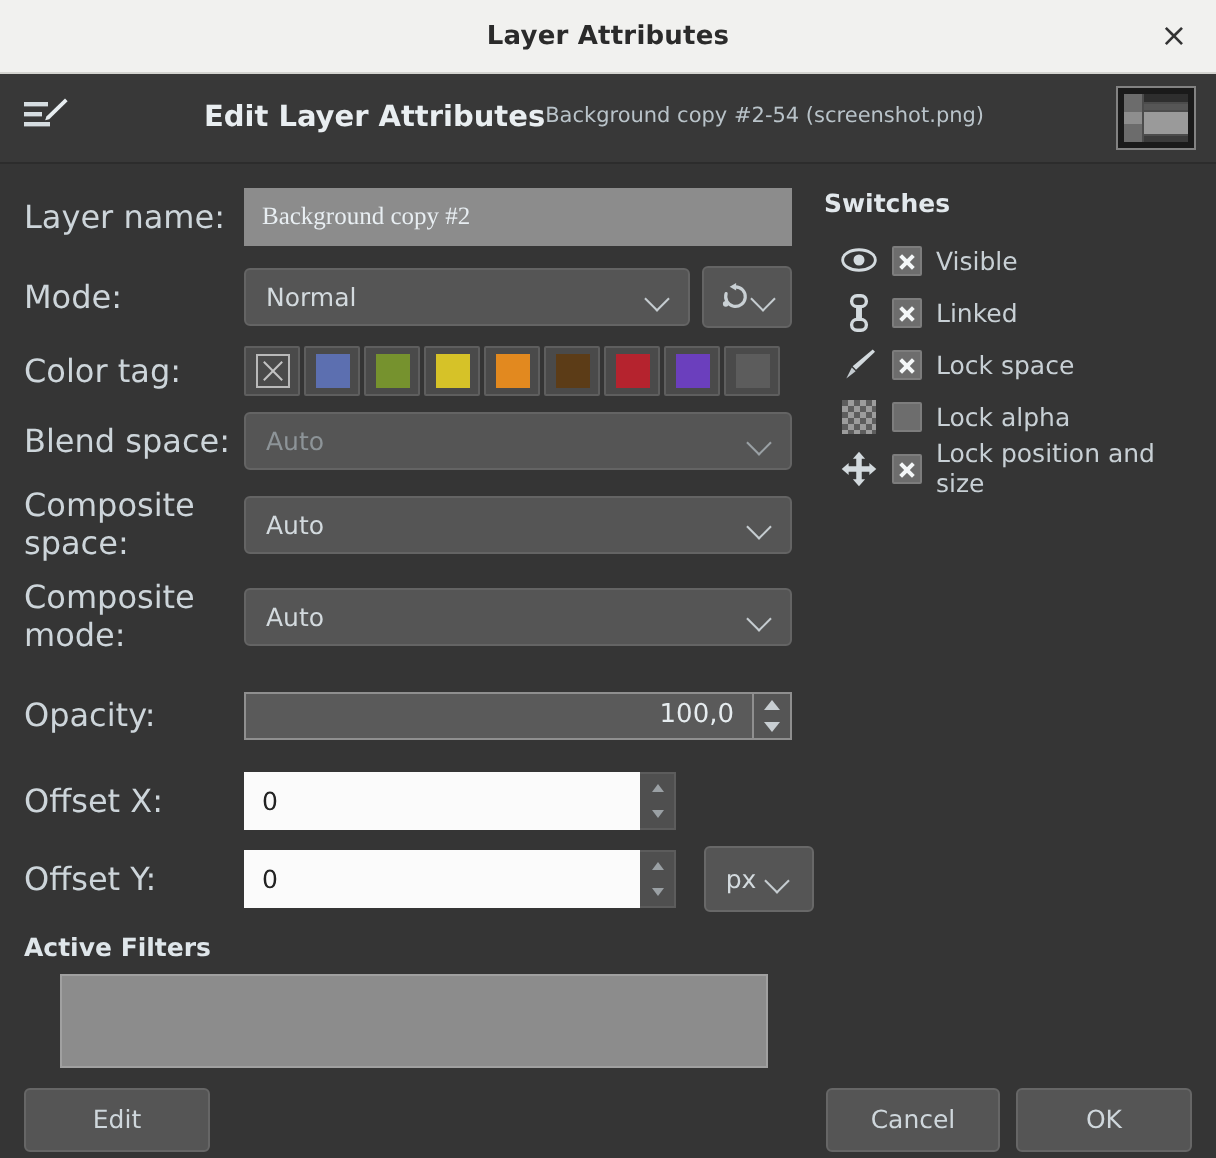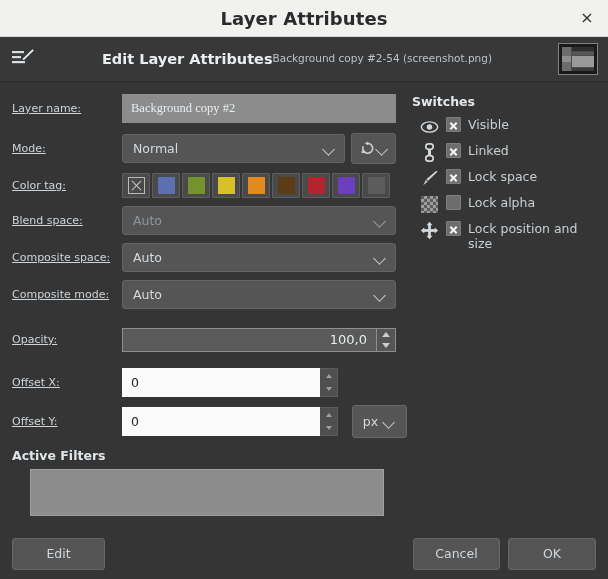--- a/index.html
+++ b/index.html
@@ -30,21 +30,21 @@
     height: 36px;
     min-height: 36px;
     background: #f1f1ef;
     border-bottom: 1px solid #d4d4d0;
     display: flex;
     align-items: center;
     justify-content: center;
     position: relative;
   }
   .titlebar-title {
-    font-size: 18px;
+    font-size: 13px;
     font-weight: bold;
     color: #2b2b2b;
     letter-spacing: 0.1px;
   }
   .titlebar-close {
     position: absolute;
     right: 8px;
     top: 50%;
     transform: translateY(-50%);
     width: 26px;
@@ -139,25 +139,24 @@
 
   .row {
     display: flex;
     align-items: center;
     margin-bottom: 8px;
     min-height: 26px;
   }
   .row-label {
     width: 110px;
     flex: 0 0 110px;
-    font-size: 11px;
+    font-size: 16px;
     color: #cdd5da;
     padding-right: 3px;
     box-sizing: border-box;
-    text-decoration: underline;
   }
   .row-field {
     flex: 1 1 auto;
     display: flex;
     align-items: center;
     gap: 6px;
   }
 
   
   .entry-name {
@@ -376,21 +375,21 @@
 
   
   .switches-title {
     font-size: 12.5px;
     font-weight: bold;
     color: #e2e8ec;
     margin-bottom: 8px;
   }
   .switch-row {
     display: flex;
-    align-items: flex-start;
+    align-items: center;
     height: 26px;
     gap: 7px;
     padding-left: 8px;
     cursor: pointer;
   }
   .switch-icon {
     width: 19px; height: 19px;
     flex: 0 0 19px;
     display: flex; align-items: center; justify-content: center;
   }

